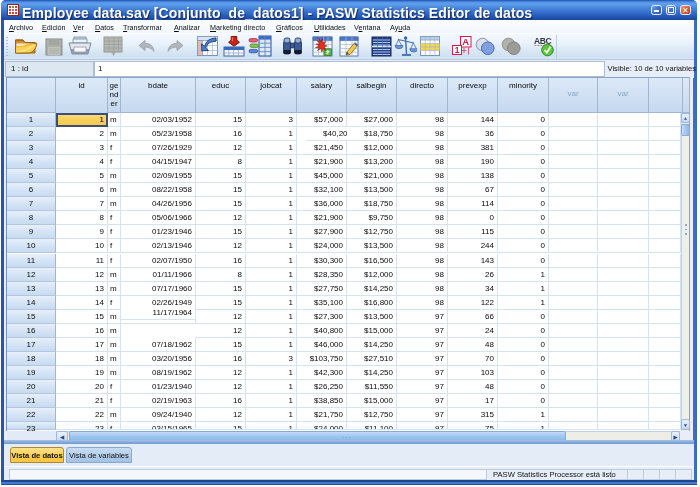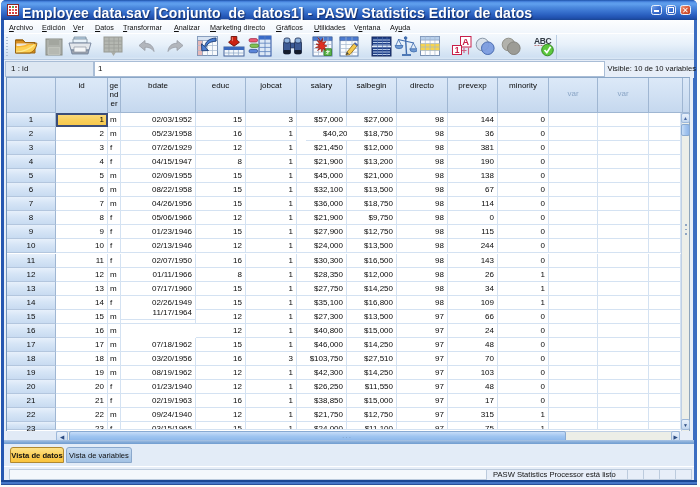--- a/index.html
+++ b/index.html
@@ -461,21 +461,21 @@
 <div class="dc num" style="left:649px;top:281.6px;width:32px;height:14.05px"></div>
 <div class="rh" style="left:7px;top:295.65px;width:49px;height:14.05px">14</div>
 <div class="dc num" style="left:56px;top:295.65px;width:52px;height:14.05px">14</div>
 <div class="dc txt2" style="left:108px;top:295.65px;width:13px;height:14.05px">f</div>
 <div class="dc num" style="left:121px;top:295.65px;width:75px;height:14.05px">02/26/1949</div>
 <div class="dc num" style="left:196px;top:295.65px;width:50px;height:14.05px">15</div>
 <div class="dc num" style="left:246px;top:295.65px;width:51px;height:14.05px">1</div>
 <div class="dc num" style="left:297px;top:295.65px;width:50px;height:14.05px">$35,100</div>
 <div class="dc num" style="left:347px;top:295.65px;width:50px;height:14.05px">$16,800</div>
 <div class="dc num" style="left:397px;top:295.65px;width:51px;height:14.05px">98</div>
-<div class="dc num" style="left:448px;top:295.65px;width:50px;height:14.05px">109</div>
+<div class="dc num" style="left:448px;top:295.65px;width:50px;height:14.05px">122</div>
 <div class="dc num" style="left:498px;top:295.65px;width:51px;height:14.05px">1</div>
 <div class="dc num" style="left:549px;top:295.65px;width:49px;height:14.05px"></div>
 <div class="dc num" style="left:598px;top:295.65px;width:51px;height:14.05px"></div>
 <div class="dc num" style="left:649px;top:295.65px;width:32px;height:14.05px"></div>
 <div class="rh" style="left:7px;top:309.7px;width:49px;height:14.05px">15</div>
 <div class="dc num" style="left:56px;top:309.7px;width:52px;height:14.05px">15</div>
 <div class="dc txt2" style="left:108px;top:309.7px;width:13px;height:14.05px">m</div>
 <div class="dc num" style="left:121px;top:309.7px;width:75px;height:14.05px">08/29/1962</div>
 <div class="dc num" style="left:196px;top:309.7px;width:50px;height:14.05px">12</div>
 <div class="dc num" style="left:246px;top:309.7px;width:51px;height:14.05px">1</div>

